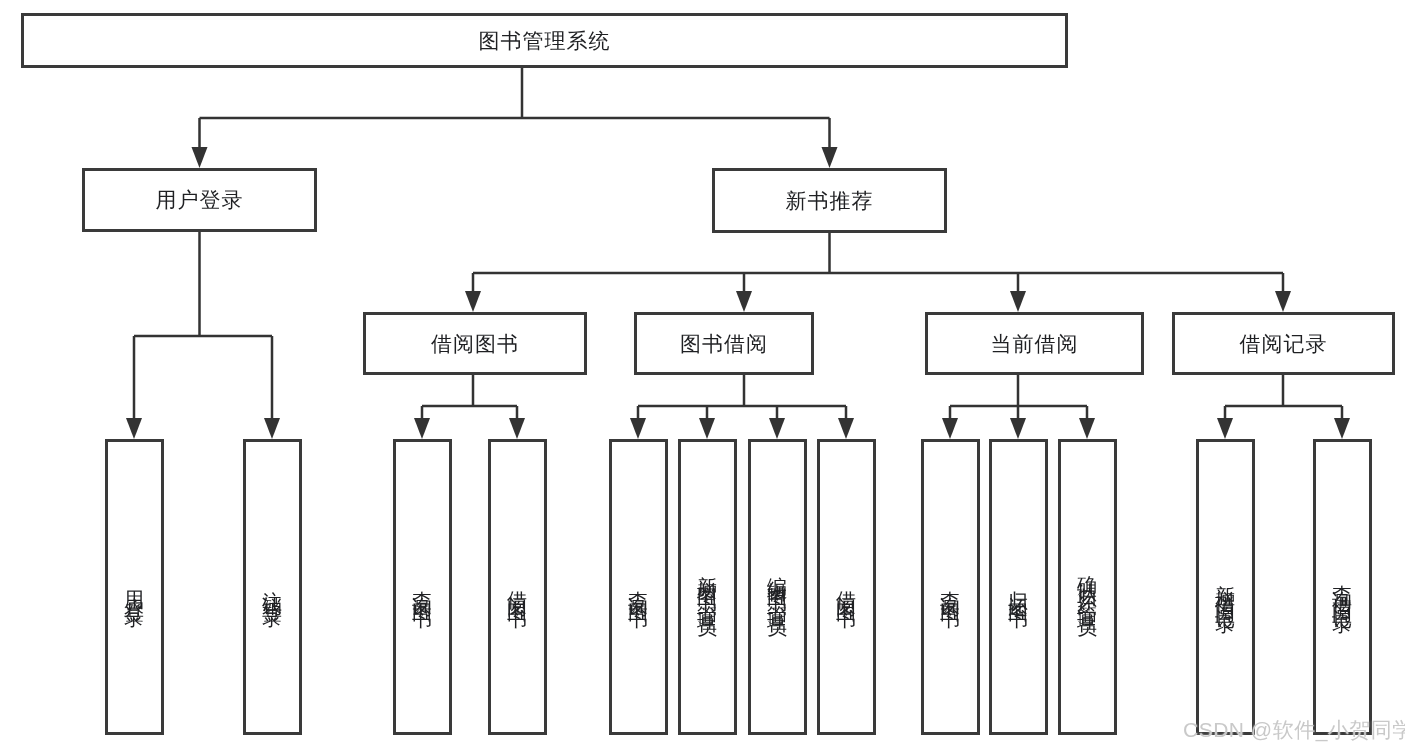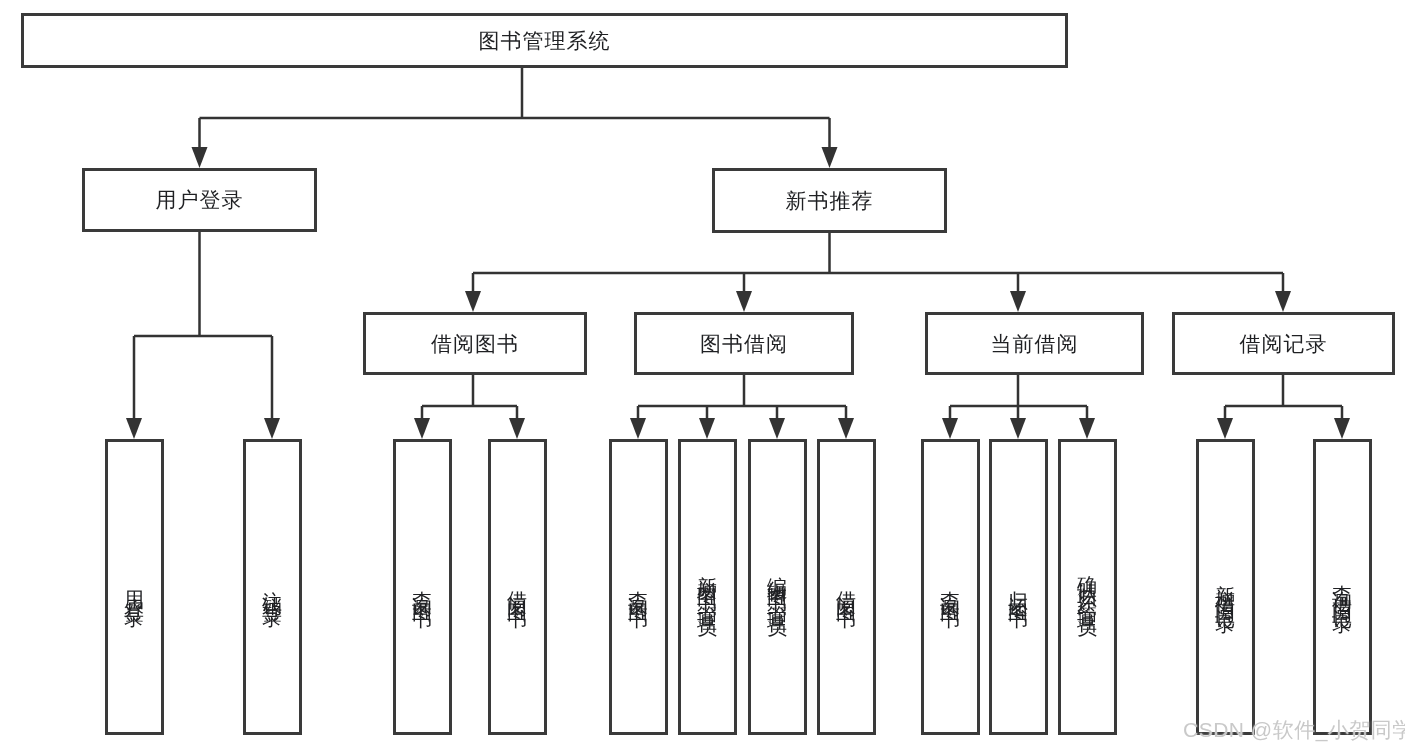--- a/index.html
+++ b/index.html
@@ -31,21 +31,21 @@
     line-height:1;
     white-space:normal;
   }
   
   .n-root{left:21px;top:13px;width:1047px;height:55px;}
   
   .n-userlogin{left:82px;top:168px;width:235px;height:64px;}
   .n-bookmgmt{left:712px;top:168px;width:235px;height:65px;}
   
   .n-newbook{left:363px;top:312px;width:224px;height:63px;}
-  .n-bookborrow{left:634px;top:312px;width:220px;height:63px;}
+  .n-bookborrow{left:634px;top:312px;width:180px;height:63px;}
   .n-curborrow{left:909px;top:312px;width:219px;height:63px;margin-left:16px;}
   .n-borrowrec{left:1172px;top:312px;width:223px;height:63px;}
   
   .leaf{top:439px;width:59px;height:296px;}
   .l-a1{left:105px;} .l-a2{left:243px;}
   .l-b1{left:393px;} .l-b2{left:488px;}
   .l-c1{left:609px;} .l-c2{left:678px;} .l-c3{left:748px;} .l-c4{left:817px;}
   .l-d1{left:921px;} .l-d2{left:989px;} .l-d3{left:1058px;}
   .l-e1{left:1196px;} .l-e2{left:1313px;}
   

